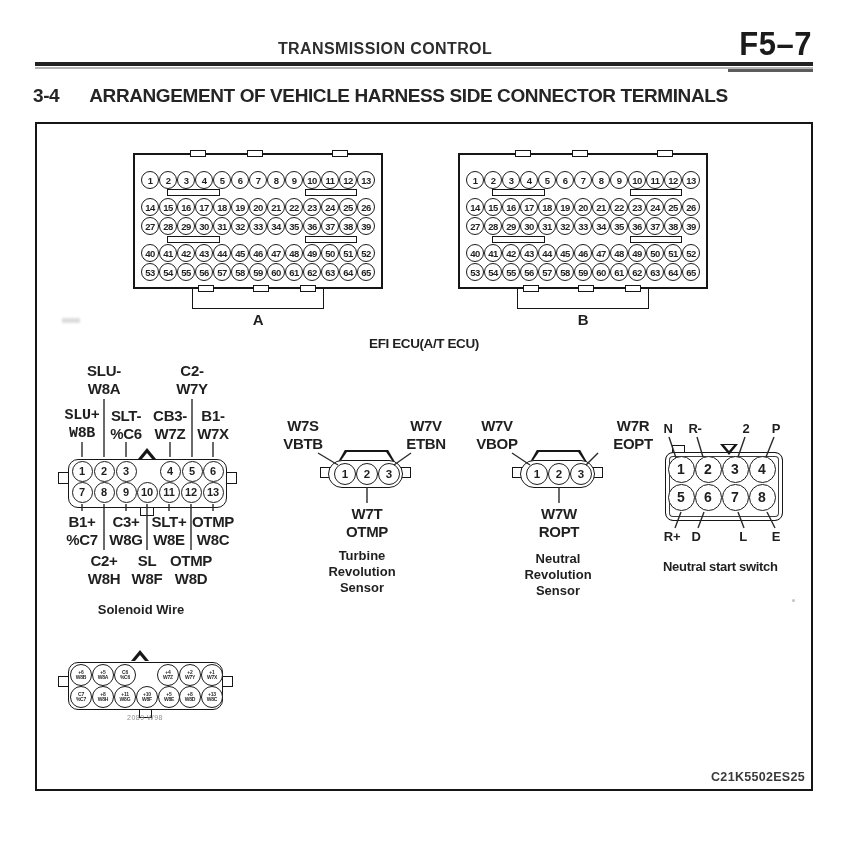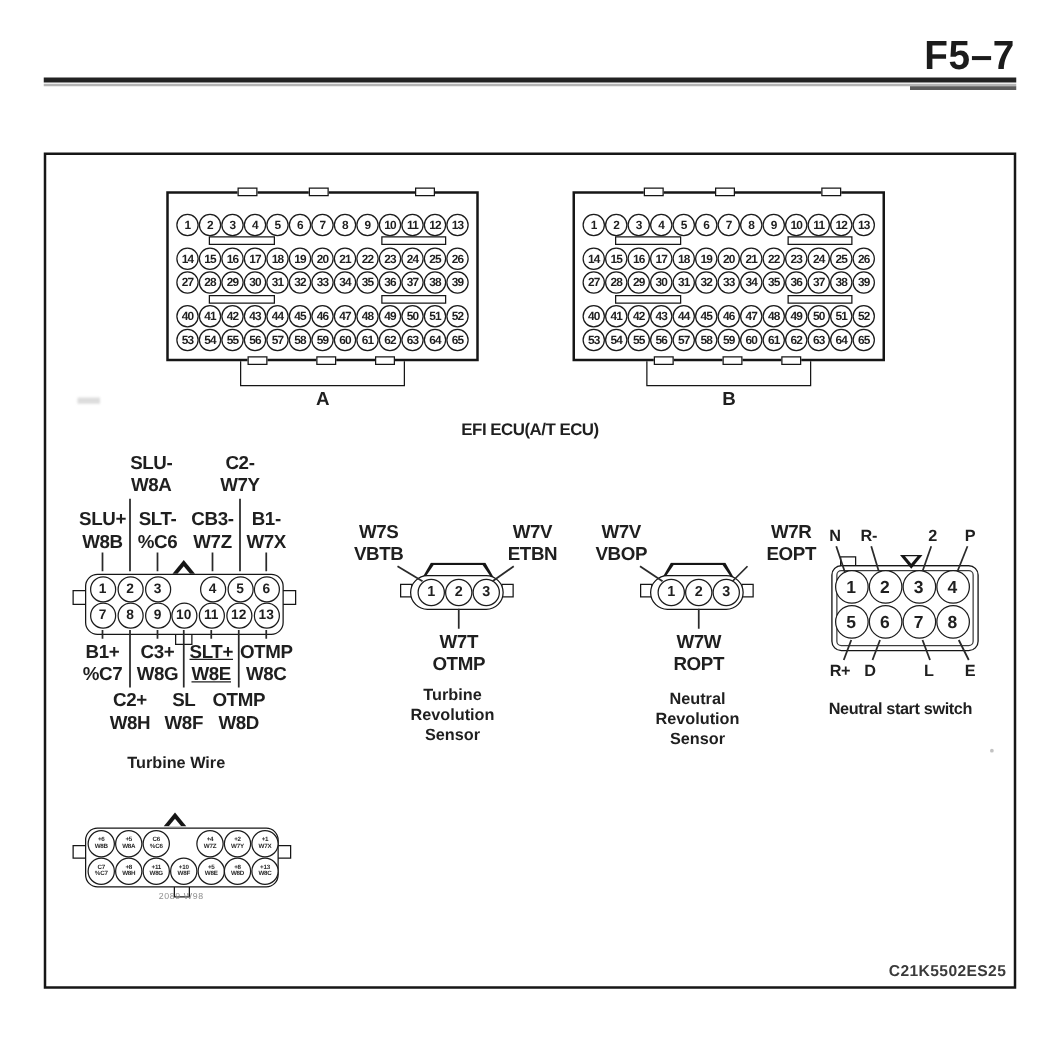--- a/index.html
+++ b/index.html
@@ -49,24 +49,28 @@
               letter-spacing:.5px;filter:blur(.3px);}
   .doc-code{left:640px;top:770px;width:165px;text-align:right;font-size:12.5px;font-weight:600;
             letter-spacing:.3px;color:#3a3a3a;}
   
   .smudge{background:#aaa;opacity:.4;filter:blur(1px);}
 </style>
 </head>
 <body>
 
 <div class="stage">
+  <div class="abs hdr-title">TRANSMISSION CONTROL</div>
   <div class="abs hdr-code">F5–7</div>
   <div class="abs rule1"></div>
   <div class="abs rule2"></div>
   <div class="abs rule3"></div>
+  <div class="abs sec">
+    <span class="num">3-4</span><span>ARRANGEMENT OF VEHICLE HARNESS SIDE CONNECTOR TERMINALS</span>
+  </div>
 
   <div class="abs main-box"></div>
   <div class="abs smudge" style="left:62px;top:318px;width:18px;height:5px;"></div>
 
   <div class="abs" id="built">
       <div class="abs part " style="left: 192px; top: 285px; width: 132px; height: 24px;"></div>
       <div class="abs part ecu-body" style="left: 133px; top: 153px; width: 250px; height: 136px;"></div>
       <div class="abs part ecu-notch" style="left: 190px; top: 150px; width: 16px; height: 7px;"></div>
       <div class="abs part ecu-notch" style="left: 247px; top: 150px; width: 16px; height: 7px;"></div>
       <div class="abs part ecu-notch" style="left: 332px; top: 150px; width: 16px; height: 7px;"></div>
@@ -233,37 +237,37 @@
       <div class="abs pin sol-pin" style="left: 159.5px; top: 460.5px; width: 21px; height: 21px;">4</div>
       <div class="abs pin sol-pin" style="left: 181.5px; top: 460.5px; width: 21px; height: 21px;">5</div>
       <div class="abs pin sol-pin" style="left: 202.5px; top: 460.5px; width: 21px; height: 21px;">6</div>
       <div class="abs pin sol-pin" style="left: 71.5px; top: 481.5px; width: 21px; height: 21px;">7</div>
       <div class="abs pin sol-pin" style="left: 93.5px; top: 481.5px; width: 21px; height: 21px;">8</div>
       <div class="abs pin sol-pin" style="left: 115.5px; top: 481.5px; width: 21px; height: 21px;">9</div>
       <div class="abs pin sol-pin" style="left: 136.5px; top: 481.5px; width: 21px; height: 21px;">10</div>
       <div class="abs pin sol-pin" style="left: 158.5px; top: 481.5px; width: 21px; height: 21px;">11</div>
       <div class="abs pin sol-pin" style="left: 180.5px; top: 481.5px; width: 21px; height: 21px;">12</div>
       <div class="abs pin sol-pin" style="left: 202.5px; top: 481.5px; width: 21px; height: 21px;">13</div>
-      <div class="abs lbl " style="left: 104px; top: 362px; margin-left: 17px;">SLU-
+      <div class="abs lbl " style="left: 104px; top: 362px;">SLU-
 W8A</div>
       <div class="abs lbl " style="left: 192px; top: 362px;">C2-
 W7Y</div>
-      <div class="abs lbl " style="left: 82px; top: 407px;">SLU+
+      <div class="abs lbl " style="left: 82px; top: 407px; font-family: Liberation Mono, monospace;">SLU+
 W8B</div>
       <div class="abs lbl " style="left: 126px; top: 407px;">SLT-
 %C6</div>
       <div class="abs lbl " style="left: 170px; top: 407px;">CB3-
 W7Z</div>
       <div class="abs lbl " style="left: 213px; top: 407px;">B1-
 W7X</div>
       <div class="abs lbl " style="left: 82px; top: 513px;">B1+
 %C7</div>
       <div class="abs lbl " style="left: 126px; top: 513px;">C3+
 W8G</div>
-      <div class="abs lbl " style="left: 169px; top: 513px; text-decoration: underline;">SLT+
+      <div class="abs lbl " style="left: 169px; top: 513px;">SLT+
 W8E</div>
       <div class="abs lbl " style="left: 213px; top: 513px;">OTMP
 W8C</div>
       <div class="abs lbl " style="left: 104px; top: 552px;">C2+
 W8H</div>
       <div class="abs lbl " style="left: 147px; top: 552px;">SL
 W8F</div>
       <div class="abs lbl " style="left: 191px; top: 552px;">OTMP
 W8D</div>
       <div class="abs part " style="left: 320px; top: 467px; width: 10px; height: 11px;"></div>
@@ -372,21 +376,21 @@
       <line x1="697" y1="437" x2="703" y2="457" stroke="#2a2a2a" stroke-width="1.4"></line>
       <line x1="745" y1="437" x2="738" y2="457" stroke="#2a2a2a" stroke-width="1.4"></line>
       <line x1="774" y1="437" x2="766" y2="457" stroke="#2a2a2a" stroke-width="1.4"></line>
       <line x1="675" y1="528" x2="681" y2="512" stroke="#2a2a2a" stroke-width="1.4"></line>
       <line x1="698" y1="528" x2="704" y2="512" stroke="#2a2a2a" stroke-width="1.4"></line>
       <line x1="744" y1="528" x2="738" y2="512" stroke="#2a2a2a" stroke-width="1.4"></line>
       <line x1="775" y1="528" x2="767" y2="512" stroke="#2a2a2a" stroke-width="1.4"></line>
     </svg>
 
   <div class="abs cap efi-caption">EFI ECU(A/T ECU)</div>
-  <div class="abs cap sol-caption">Turbine Wire</div>
+  <div class="abs cap sol-caption">Solenoid Wire</div>
   <div class="abs cap turb-caption">Turbine
 Revolution
 Sensor</div>
   <div class="abs cap out-caption">Neutral
 Revolution
 Sensor</div>
   <div class="abs cap neu-caption">Neutral start switch</div>
   <div class="abs cap wv-caption">2089 W98</div>
   <div class="abs doc-code">C21K5502ES25</div>
 </div>

